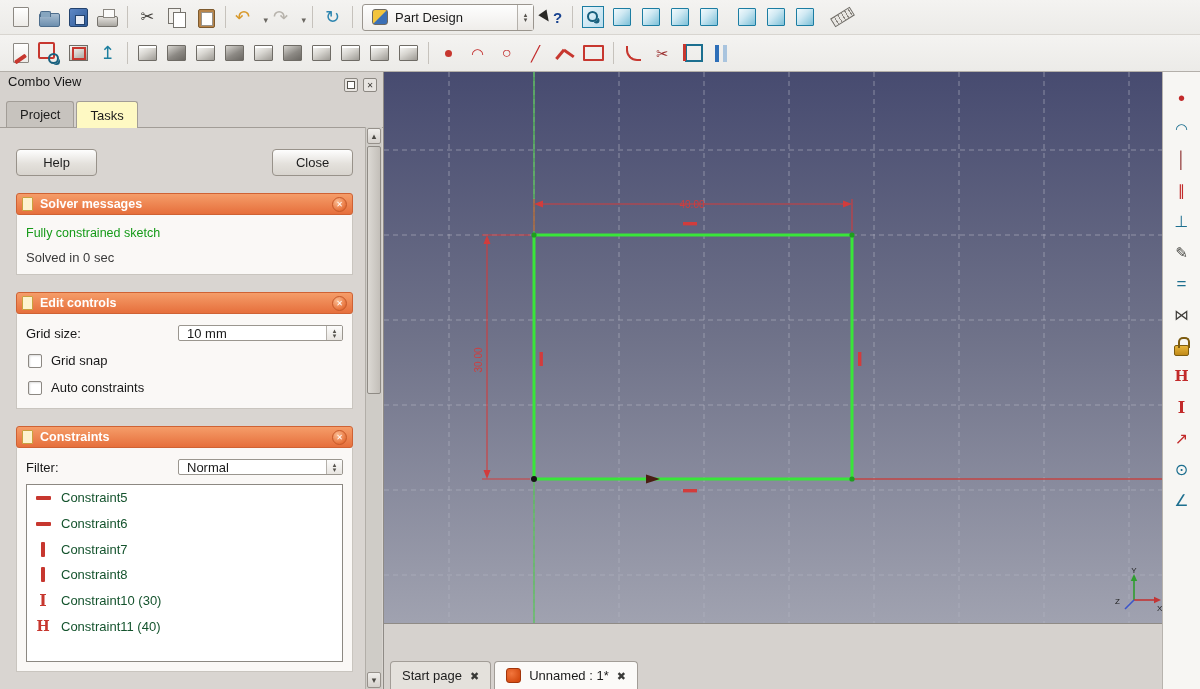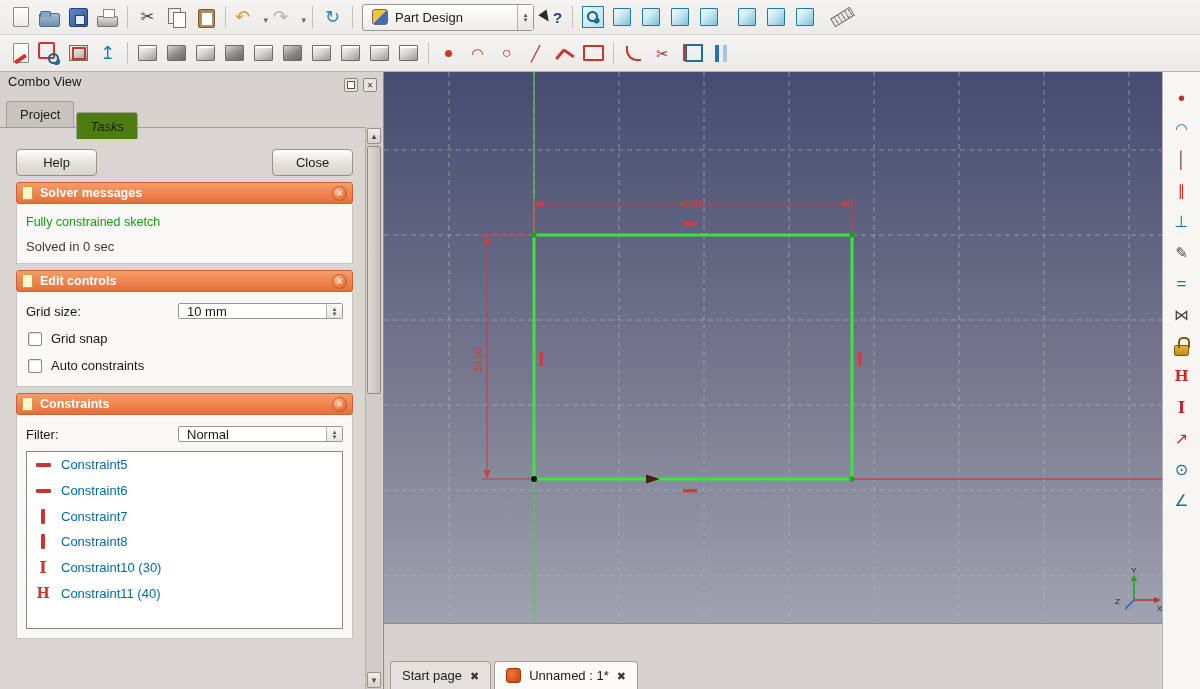--- a/index.html
+++ b/index.html
@@ -114,28 +114,28 @@
   .cv-header { height:26px; flex:0 0 26px; display:flex; align-items:flex-start; padding:2px 8px 0; }
   .cv-title { font-size:13px; color:#161616; }
   .cvh-btns { position:absolute; top:6px; right:6px; display:flex; gap:5px; }
   .cvh-btn { width:14px; height:14px; border:1px solid #8c8882; background:#e8e5e1; display:inline-flex;
     align-items:center; justify-content:center; border-radius:2px; }
   .cvh-float::before { content:""; width:6px; height:6px; border:1px solid #55524c; background:#fff; }
   .cvh-close::before { content:"✕"; font-size:8px; color:#3c3a36; }
   .cv-tabs { height:29px; flex:0 0 29px; display:flex; align-items:flex-end; padding-left:6px; }
   .cv-tab { font-size:13px; color:#1c1c1c; padding:5px 13px 5px; background:#c7c3be;
     border:1px solid #a29d97; border-bottom:none; border-radius:3px 3px 0 0; margin-right:2px; }
-  .cv-tab.active { background:#4d7c0f; position:relative; top:12px; padding-top:6px;font-style:italic; }
+  .cv-tab.active { background:#fef9c3; position:relative; top:1px; padding-top:6px; }
   .cv-content { flex:1; min-height:0; border-top:1px solid #a29d97; background:#d9d5d1;
     overflow:hidden; padding:0 30px 0 16px; }
   .btn-row { display:flex; justify-content:space-between; gap:12px; margin-top:21px; }
   .btn { min-width:81px; height:27px; border:1px solid #98928a; border-radius:4px;
     background:linear-gradient(#fefefe,#e4e1dc 55%,#d8d4ce); font-size:13px; color:#1e1e1e;
     font-family:inherit; }
-  .task-section { margin-top:6px;border-radius:16px; }
+  .task-section { margin-top:17px;border-radius:16px; }
   .sec-head { height:22px; display:flex; align-items:center; gap:7px; padding:0 5px;
     background:linear-gradient(#f59d69,#e66f3c); border:1px solid #cf6234; border-radius:3px;
     color:#fff; font-weight:bold; font-size:12.5px; }
   .sec-ico { width:11px; height:14px; background:#fdf3cf; border:1px solid #c9a23e; border-radius:1px; flex:0 0 11px; }
   .sec-collapse { margin-left:auto; width:15px; height:15px; border-radius:50%;
     background:radial-gradient(circle at 35% 30%, #fbbd93, #e4682f 80%); border:1px solid #c65a2a;
     display:flex; align-items:center; justify-content:center; flex:0 0 15px; }
   .sec-collapse::before { content:"✕"; font-size:8px; color:#fff; font-weight:bold; }
   .sec-body { background:#faf8f6; border:1px solid #c9c5bf; border-top:none; padding:8px 9px 9px; }
   .txt-green { color:#159a18; font-size:12.5px; margin-top:3px; }
@@ -144,21 +144,21 @@
   .frm-label { width:152px; font-size:13px; color:#181818; flex:0 0 152px; }
   .fcombo { flex:1; height:16px; display:flex; align-items:center; background:#fff;
     border:1px solid #9a968f; border-radius:2px; padding-left:8px; overflow:hidden;gap:40px; }
   .fcombo .combo-txt { font-size:13px; }
   .cb-row { display:flex; align-items:center; gap:9px; margin:12px 0 0 2px; }
   .cb { width:14px; height:14px; background:#fff; border:1px solid #8c8882; border-radius:2px;
     box-shadow:inset 1px 1px 2px rgba(0,0,0,.14); flex:0 0 14px; }
   .cb-label { font-size:13px; color:#181818; }
   .edit-body { padding-bottom:13px; }
   .listbox { margin-top:9px; background:#fff; border:1px solid #8c8882; height:178px; overflow:hidden; }
-  .citem { height:25.7px; display:flex; align-items:center; gap:9px; padding-left:7px; font-size:13px; color:#0369a1; }
+  .citem { height:25.7px; display:flex; align-items:center; gap:9px; padding-left:7px; font-size:13px; color:#14532d; }
   .cicon { width:18px; display:inline-flex; align-items:center; justify-content:center; flex:0 0 18px; }
   .cicon.horizontal-constraint::before { content:""; width:15px; height:4px; background:#c7372f; border-radius:1px; }
   .cicon.vertical-constraint::before { content:""; width:4px; height:15px; background:#c7372f; border-radius:1px; }
   .cicon.vertical-distance::before { content:"I"; font-family:"DejaVu Serif",serif; font-weight:bold; font-size:16px; color:#c7372f; line-height:1; }
   .cicon.horizontal-distance::before { content:"H"; font-family:"DejaVu Serif",serif; font-weight:bold; font-size:14px; color:#c7372f; line-height:1; }
 
   .cv-scroll { position:absolute; top:55px; right:1px; bottom:0; width:17px;
     background:#cfccc7; border-left:1px solid #b2aea8; }
   .sb-btn { position:absolute; left:1px; right:1px; height:16px; background:linear-gradient(#f0eeeb,#d5d1cc);
     border:1px solid #96918b; border-radius:2px; display:flex; align-items:center; justify-content:center; }

